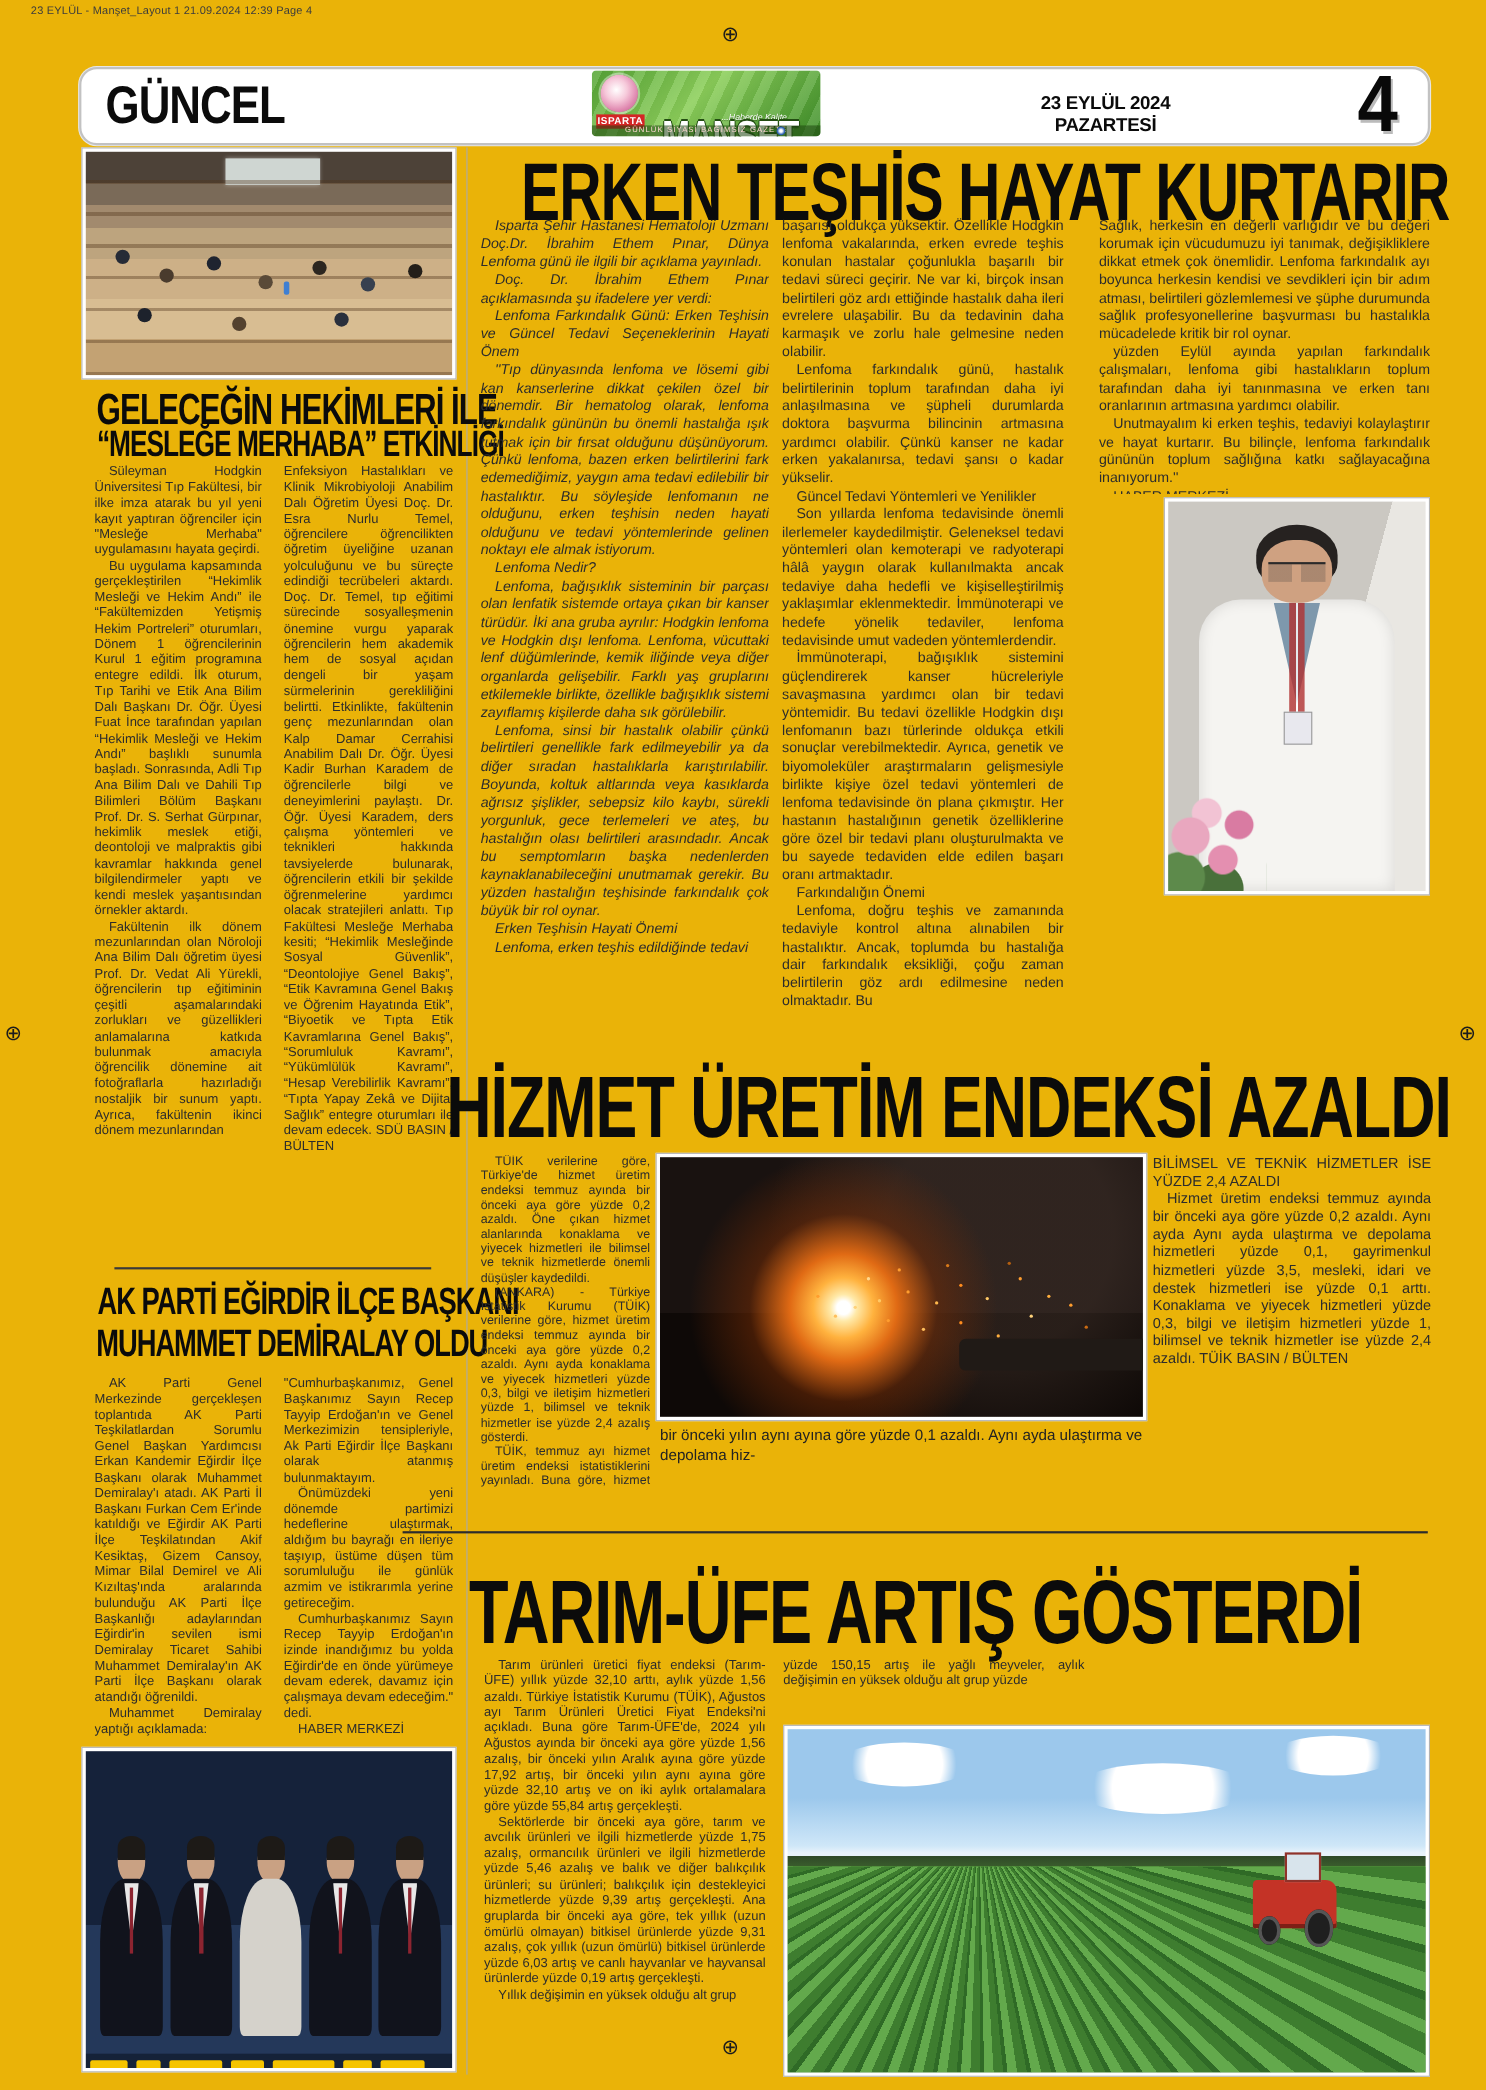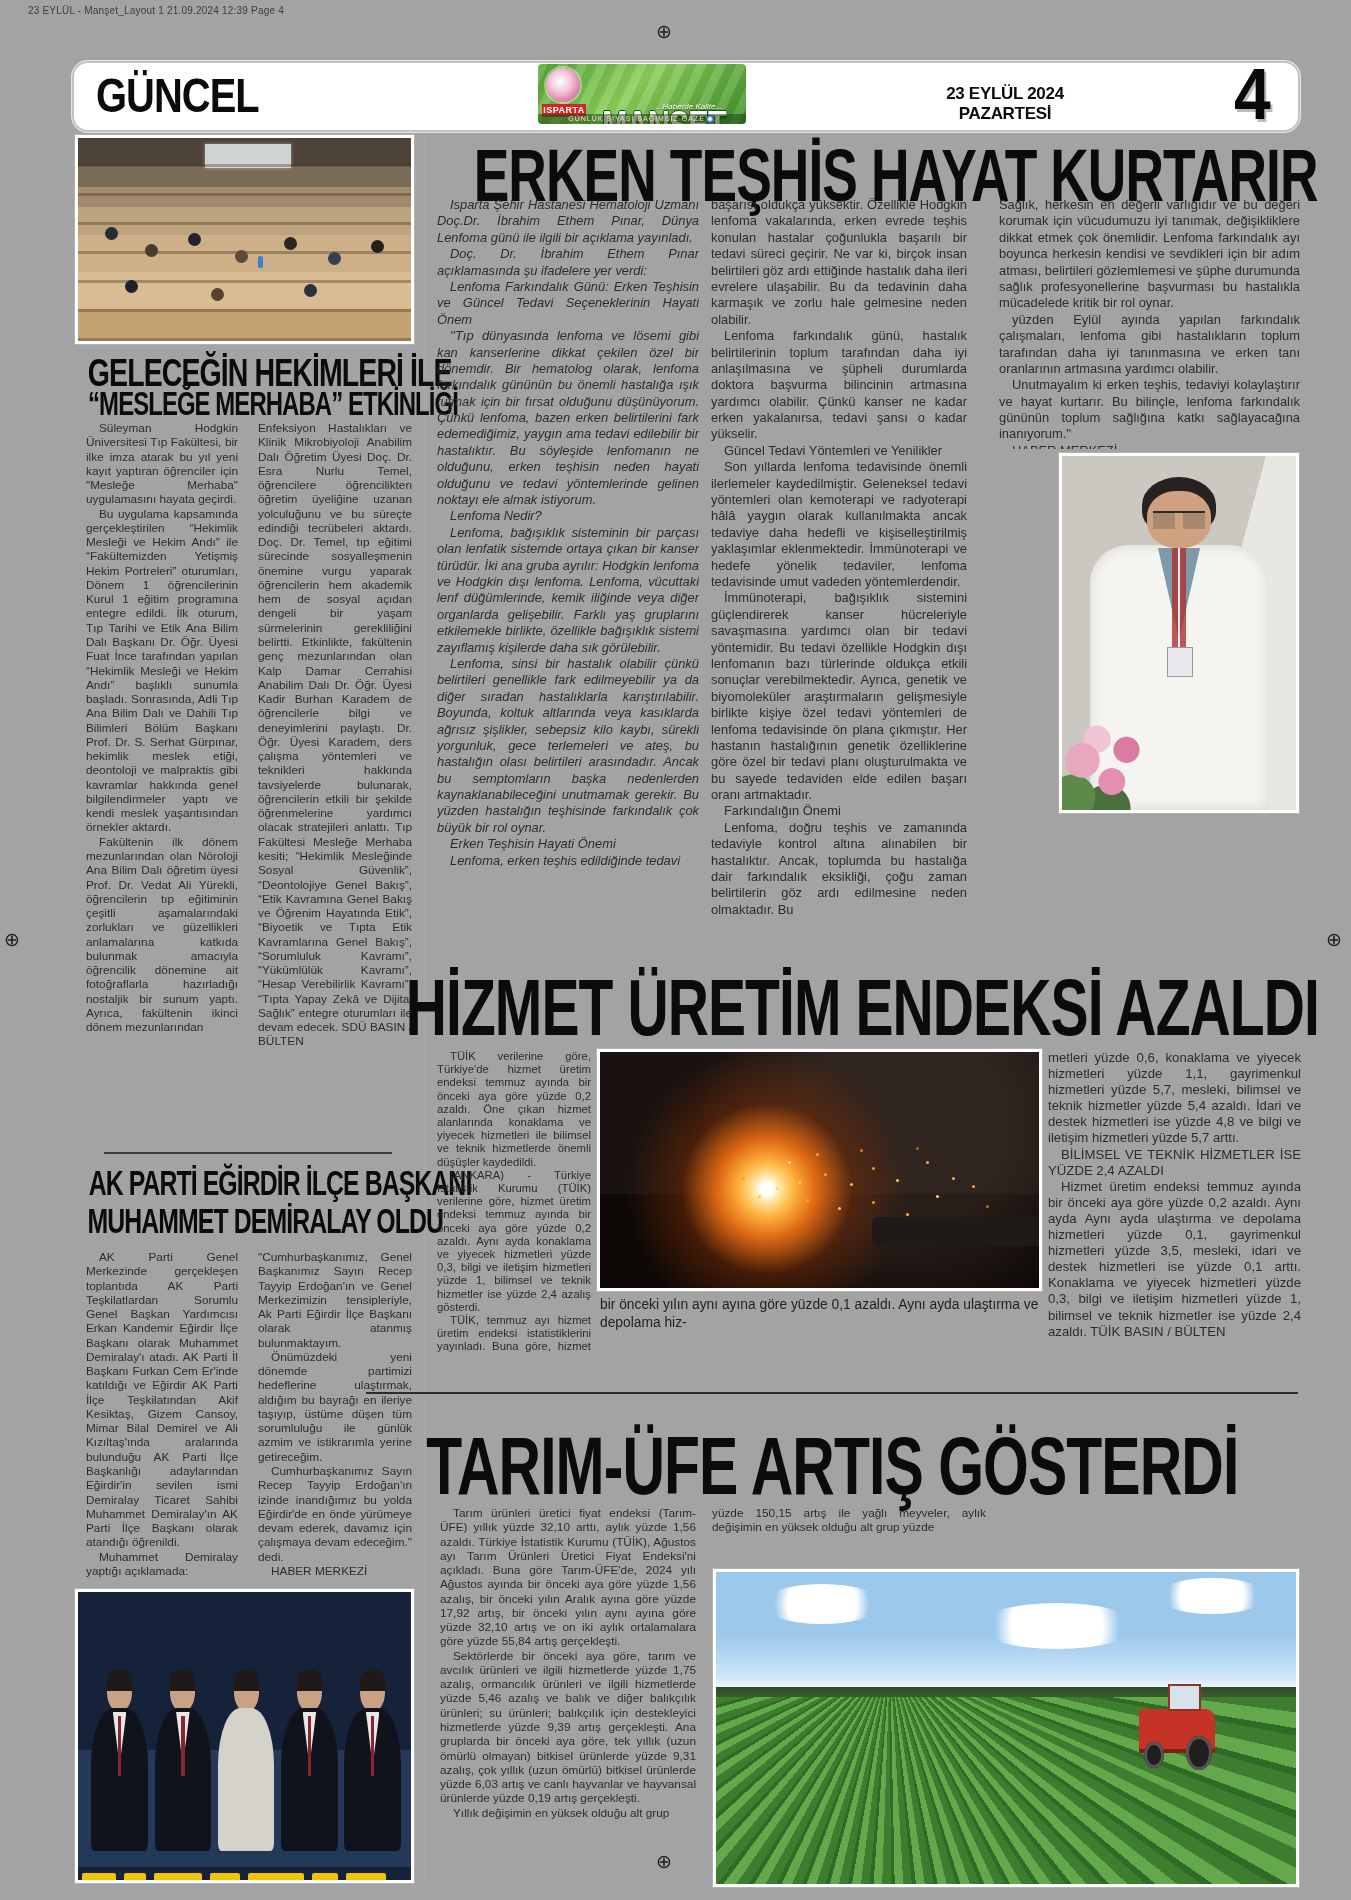--- a/index.html
+++ b/index.html
@@ -1,16 +1,16 @@
 <!DOCTYPE html>
 <html><head>
 <meta charset="utf-8">
 <style>
   html,body{margin:0;padding:0;background:#e9e9e7;}
-  #page{position:relative;width:1351px;height:1900px;background:#a3a3a3;margin:0 auto;
+  #page{position:relative;width:1351px;height:1900px;background:#eab308;margin:0 auto;
         font-family:"Liberation Sans", sans-serif;color:#2d2d2d;overflow:hidden;}
   .abs{position:absolute;}
   
   .print-line{top:5px;left:28px;font-size:10px;color:#3c3c3c;letter-spacing:.2px;}
   .regmark{font-size:19px;color:#1c1c1c;line-height:1;}
   
   .header-box{left:72px;top:61px;width:1224px;height:67px;border:2px solid #c2c2c2;
               border-radius:16px;background:#fff;box-shadow:0 0 0 1px #e6e6e6;}
   .section-title{left:96px;top:68px;font-size:42px;font-weight:bold;color:#0b0b0b;letter-spacing:-1px;}
   .section-title span{display:inline-block;transform:scale(.95,1.15);transform-origin:left top;}
@@ -288,21 +288,20 @@
       <p class="para">TÜİK, temmuz ayı hizmet üretim endeksi istatistiklerini yayınladı. Buna göre, hizmet üretim endeksi temmuz ayında</p>
     </div>
   <div class="abs photo ph-welding">
     <div class="photo-inner weld-bg">
       <div class="spark"></div>
       <div class="weld-bar"></div>
     </div>
   </div>
   <div class="abs hiz-caption">bir önceki yılın aynı ayına göre yüzde 0,1 azaldı. Aynı ayda ulaştırma ve depolama hiz-</div>
   <div class="abs col body-wide hiz-c2 cont">
-      <p class="para">metleri yüzde 0,6, konaklama ve yiyecek hizmetleri yüzde 1,1, gayrimenkul hizmetleri yüzde 5,7, mesleki, bilimsel ve teknik hizmetler yüzde 5,4 azaldı. İdari ve destek hizmetleri ise yüzde 4,8 ve bilgi ve iletişim hizmetleri yüzde 5,7 arttı.</p>
       <p class="para">BİLİMSEL VE TEKNİK HİZMETLER İSE YÜZDE 2,4 AZALDI</p>
       <p class="para">Hizmet üretim endeksi temmuz ayında bir önceki aya göre yüzde 0,2 azaldı. Aynı ayda Aynı ayda ulaştırma ve depolama hizmetleri yüzde 0,1, gayrimenkul hizmetleri yüzde 3,5, mesleki,  idari ve destek hizmetleri ise yüzde 0,1 arttı. Konaklama ve yiyecek hizmetleri yüzde 0,3, bilgi ve iletişim hizmetleri yüzde 1, bilimsel ve teknik hizmetler ise yüzde 2,4 azaldı. TÜİK BASIN / BÜLTEN</p>
     </div>
 
   <div class="abs headline hl-tarim"><span>TARIM-ÜFE ARTIŞ GÖSTERDİ</span></div>
   <div class="abs col body-side tar-c1">
       <p class="para">Tarım ürünleri üretici fiyat endeksi (Tarım-ÜFE) yıllık yüzde 32,10 arttı, aylık yüzde 1,56 azaldı. Türkiye İstatistik Kurumu (TÜİK), Ağustos ayı Tarım Ürünleri Üretici Fiyat Endeksi'ni açıkladı. Buna göre Tarım-ÜFE'de, 2024 yılı Ağustos ayında bir önceki aya göre yüzde 1,56 azalış, bir önceki yılın Aralık ayına göre yüzde 17,92 artış, bir önceki yılın aynı ayına göre yüzde 32,10 artış ve on iki aylık ortalamalara göre yüzde 55,84 artış gerçekleşti.</p>
       <p class="para">Sektörlerde bir önceki aya göre, tarım ve avcılık ürünleri ve ilgili hizmetlerde yüzde 1,75 azalış, ormancılık ürünleri ve ilgili hizmetlerde yüzde 5,46 azalış ve balık ve diğer balıkçılık ürünleri; su ürünleri; balıkçılık için destekleyici hizmetlerde yüzde 9,39 artış gerçekleşti. Ana gruplarda bir önceki aya göre, tek yıllık (uzun ömürlü olmayan) bitkisel ürünlerde yüzde 9,31 azalış, çok yıllık (uzun ömürlü) bitkisel ürünlerde yüzde 6,03 artış ve canlı hayvanlar ve hayvansal ürünlerde yüzde 0,19 artış gerçekleşti.</p>
       <p class="para">Yıllık değişimin en yüksek olduğu alt grup</p>
     </div>

